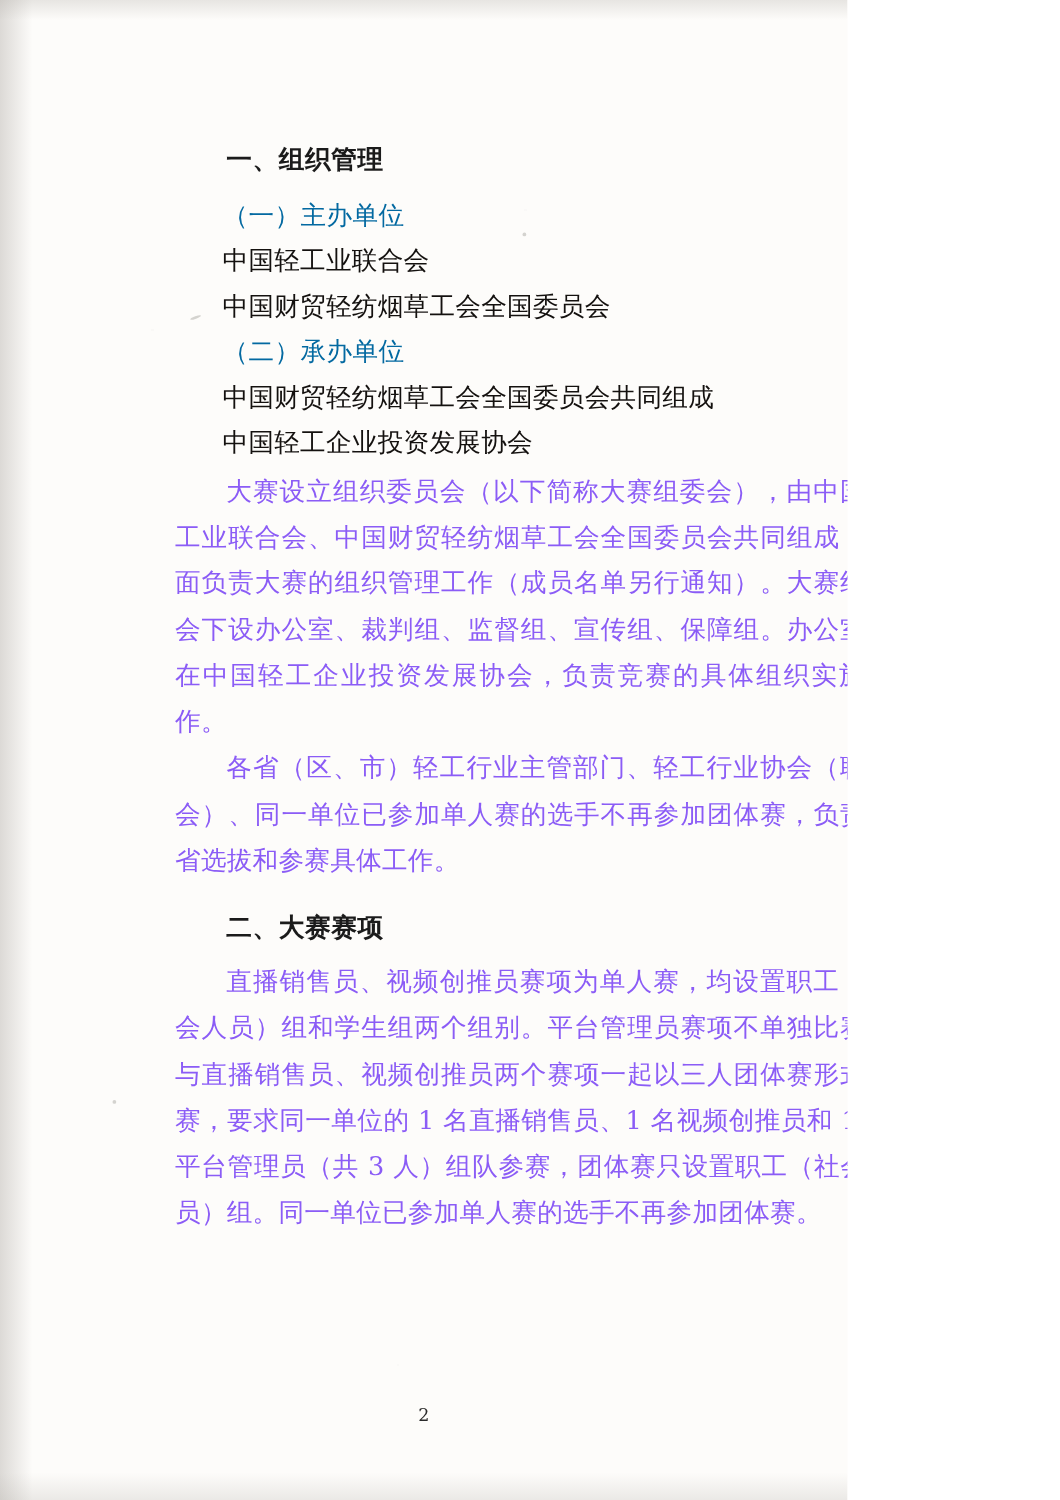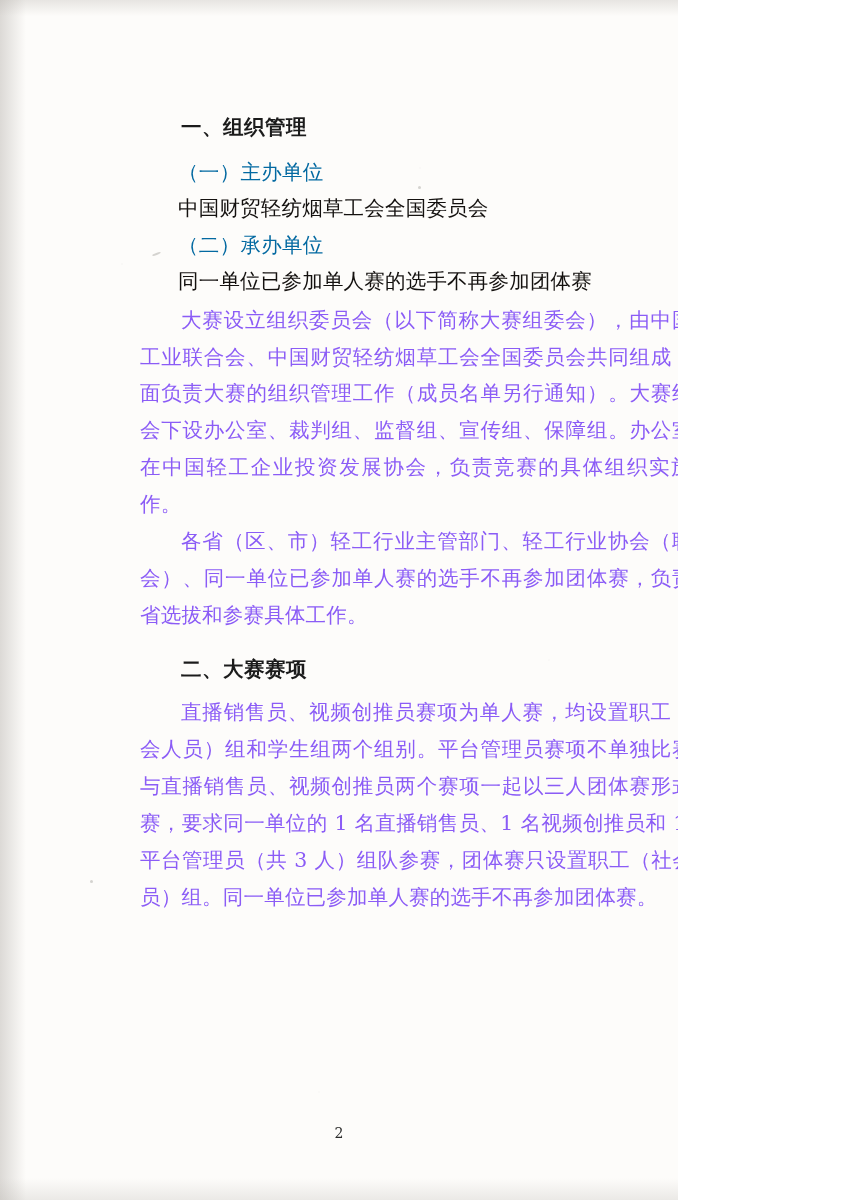--- a/index.html
+++ b/index.html
@@ -134,23 +134,25 @@
   <div class="speck" style="left:152px; top:253px; width:9px; height:2px; transform:rotate(-20deg);"></div>
   <div class="speck" style="left:418px; top:186px; width:3px; height:3px;"></div>
   <div class="speck" style="left:700px; top:470px; width:3px; height:3px;"></div>
   <div class="speck" style="left:90px; top:880px; width:3px; height:3px;"></div>
 
   <div class="content">
 
     <h2 class="heading">一、组织管理</h2>
 
     <p class="sub">（一）主办单位</p>
+    <p class="plain">中国轻工业联合会</p>
     <p class="plain">中国财贸轻纺烟草工会全国委员会</p>
     <p class="sub">（二）承办单位</p>
-    <p class="plain">同一单位已参加单人赛的选手不再参加团体赛</p>
+    <p class="plain">中国财贸轻纺烟草工会全国委员会共同组成</p>
+    <p class="plain">中国轻工企业投资发展协会</p>
 
     <div class="block-gap"></div>
 
     <p class="para">大赛设立组织委员会（以下简称大赛组委会），由中国轻工业联合会、中国财贸轻纺烟草工会全国委员会共同组成，全面负责大赛的组织管理工作（成员名单另行通知）。大赛组委会下设办公室、裁判组、监督组、宣传组、保障组。办公室设在中国轻工企业投资发展协会，负责竞赛的具体组织实施工作。</p>
     <p class="para">各省（区、市）轻工行业主管部门、轻工行业协会（联合会）、同一单位已参加单人赛的选手不再参加团体赛，负责本省选拔和参赛具体工作。</p>
 
     <h2 class="heading second">二、大赛赛项</h2>
 
     <p class="para">直播销售员、视频创推员赛项为单人赛，均设置职工（社会人员）组和学生组两个组别。平台管理员赛项不单独比赛，与直播销售员、视频创推员两个赛项一起以三人团体赛形式比赛，要求同一单位的 1 名直播销售员、1 名视频创推员和 1 名平台管理员（共 3 人）组队参赛，团体赛只设置职工（社会人员）组。同一单位已参加单人赛的选手不再参加团体赛。</p>
 

